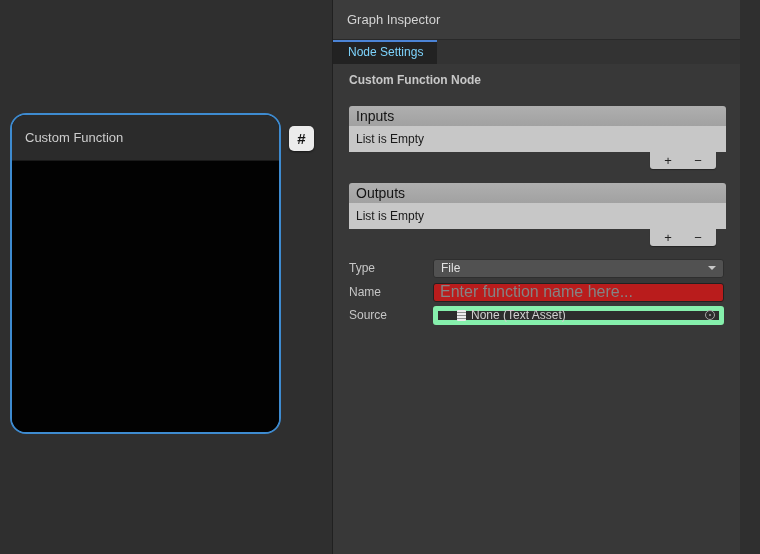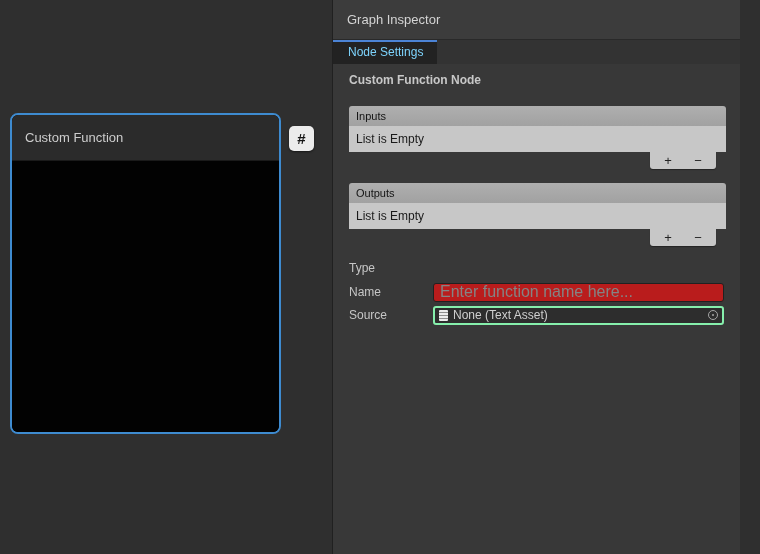--- a/index.html
+++ b/index.html
@@ -7,21 +7,21 @@
     --node_selection:#3E8BD0;
   }
   *{margin:0;padding:0;box-sizing:border-box;}
   html,body{background:#262626;}
   body{font-family:"Liberation Sans",sans-serif;}
   .stage{position:relative;width:760px;height:554px;overflow:hidden;background:#2F2F2F;}
 
   
   .canvas{position:absolute;left:0;top:0;width:352px;height:554px;background:#2F2F2F;}
   .node{position:absolute;left:10px;top:113px;width:271px;height:321px;background:#020202;
-        border:2px solid var(--node_selection);border-radius:8px;overflow:hidden;}
+        border:2px solid var(--node_selection);border-radius:16px;overflow:hidden;}
   .node-header{height:46px;background:#2B2B2B;border-bottom:1px solid #1A1A1A;
         display:flex;align-items:center;padding-left:13px;}
   .node-title{color:#CDCDCD;font-size:13px;}
   .node-body{position:absolute;left:0;top:47px;right:0;bottom:0;background:#020202;}
   .hash-badge{position:absolute;left:289px;top:126px;width:25px;height:25px;background:#ECECEC;
         border-radius:5px;display:flex;align-items:center;justify-content:center;
         color:#141414;font-weight:bold;font-size:15px;box-shadow:0 1px 2px rgba(0,0,0,.5);cursor:pointer;}
 
   
   .inspector{position:absolute;left:332px;top:0;width:408px;height:554px;background:#383838;
@@ -34,21 +34,21 @@
         font-size:12px;color:#7dd3fc;background:#2C2C2C;cursor:pointer;}
   .tab.active{background:#222222;box-shadow:inset 0 2px 0 var(--accent);}
 
   .section-title{position:absolute;left:16px;top:73px;font-size:12px;font-weight:bold;color:#C8C8C8;}
 
   
   .rlist{position:absolute;left:16px;right:14px;display:flex;flex-direction:column;}
   .rlist.inputs{top:106px;}
   .rlist.outputs{top:183px;}
   .rl-header{height:20px;background:linear-gradient(#AFAFAF,#A1A1A1);border-radius:3px 3px 0 0;
-        display:flex;align-items:center;padding-left:7px;font-size:11px;color:#141414;}
+        display:flex;align-items:center;padding-left:7px;font-size:14px;color:#141414;}
   .rl-row{height:26px;background:#C7C7C7;display:flex;align-items:center;padding-left:7px;
         font-size:12px;color:#1A1A1A;}
   .rl-footer{height:17px;width:66px;background:#C7C7C7;border-radius:0 0 3px 3px;
         align-self:flex-end;margin-right:10px;display:flex;align-items:center;justify-content:space-evenly;
         box-shadow:0 1px 1px rgba(0,0,0,.35);}
   .rl-btn{background:transparent;border:none;width:24px;height:16px;font-size:13px;line-height:14px;
         color:#222222;cursor:pointer;font-family:"Liberation Sans",sans-serif;}
 
   
   .frow{position:absolute;left:16px;right:16px;height:20px;display:flex;align-items:center;}
@@ -59,22 +59,22 @@
 
   .dropdown{flex:1;height:19px;background:#515151;border:1px solid #2E2E2E;border-radius:3px;
         display:flex;align-items:center;padding:0 7px;font-size:12px;color:#E2E2E2;cursor:pointer;}
   .chev{margin-left:auto;width:0;height:0;border-left:4px solid transparent;
         border-right:4px solid transparent;border-top:4px solid #C8C8C8;}
 
   .textfield{flex:1;height:19px;background:#b91c1c;border:1px solid #212121;border-radius:3px;
         color:#D8D8D8;font-size:16px;padding:0 6px;font-family:"Liberation Sans",sans-serif;outline:none;}
   .textfield::placeholder{color:#848484;opacity:1;}
 
-  .objfield{flex:1;height:19px;background:#2D2D2D;border:2px solid #86efac;border-radius:3px;
-        display:flex;align-items:center;padding-left:4px;font-size:12px;color:#CFCFCF;cursor:pointer;}
+  .objfield{flex:1;height:19px;background:#2D2D2D;border:5px solid #86efac;border-radius:3px;
+        display:flex;align-items:center;padding-left:19px;font-size:12px;color:#CFCFCF;cursor:pointer;}
   .doc-icon{width:9px;height:11px;margin-right:5px;flex:none;border-radius:1px;
         background:repeating-linear-gradient(#EDEDED 0 2px,#8F8F8F 2px 3px);}
   .picker-area{margin-left:auto;width:18px;height:100%;display:flex;align-items:center;justify-content:center;cursor:pointer;}
   .picker{width:10px;height:10px;border:1px solid #A5A5A5;border-radius:50%;position:relative;}
   .picker::after{content:"";position:absolute;left:3px;top:3px;width:2px;height:2px;background:#A5A5A5;border-radius:50%;}
 </style>
 </head>
 <body>
 
 <div class="stage">
@@ -124,20 +124,24 @@
         <span>List is Empty</span>
       </div>
       <div class="rl-footer">
         <button class="rl-btn">+</button>
         <button class="rl-btn">−</button>
       </div>
     </div>
 
     <div class="frow type">
       <span class="flabel">Type</span>
+      <div class="dropdown">
+        <span>File</span>
+        <span class="chev"></span>
+      </div>
     </div>
 
     <div class="frow name">
       <span class="flabel">Name</span>
       <input class="textfield" type="text" placeholder="Enter function name here..." style="">
     </div>
 
     <div class="frow source">
       <span class="flabel">Source</span>
       <div class="objfield">

